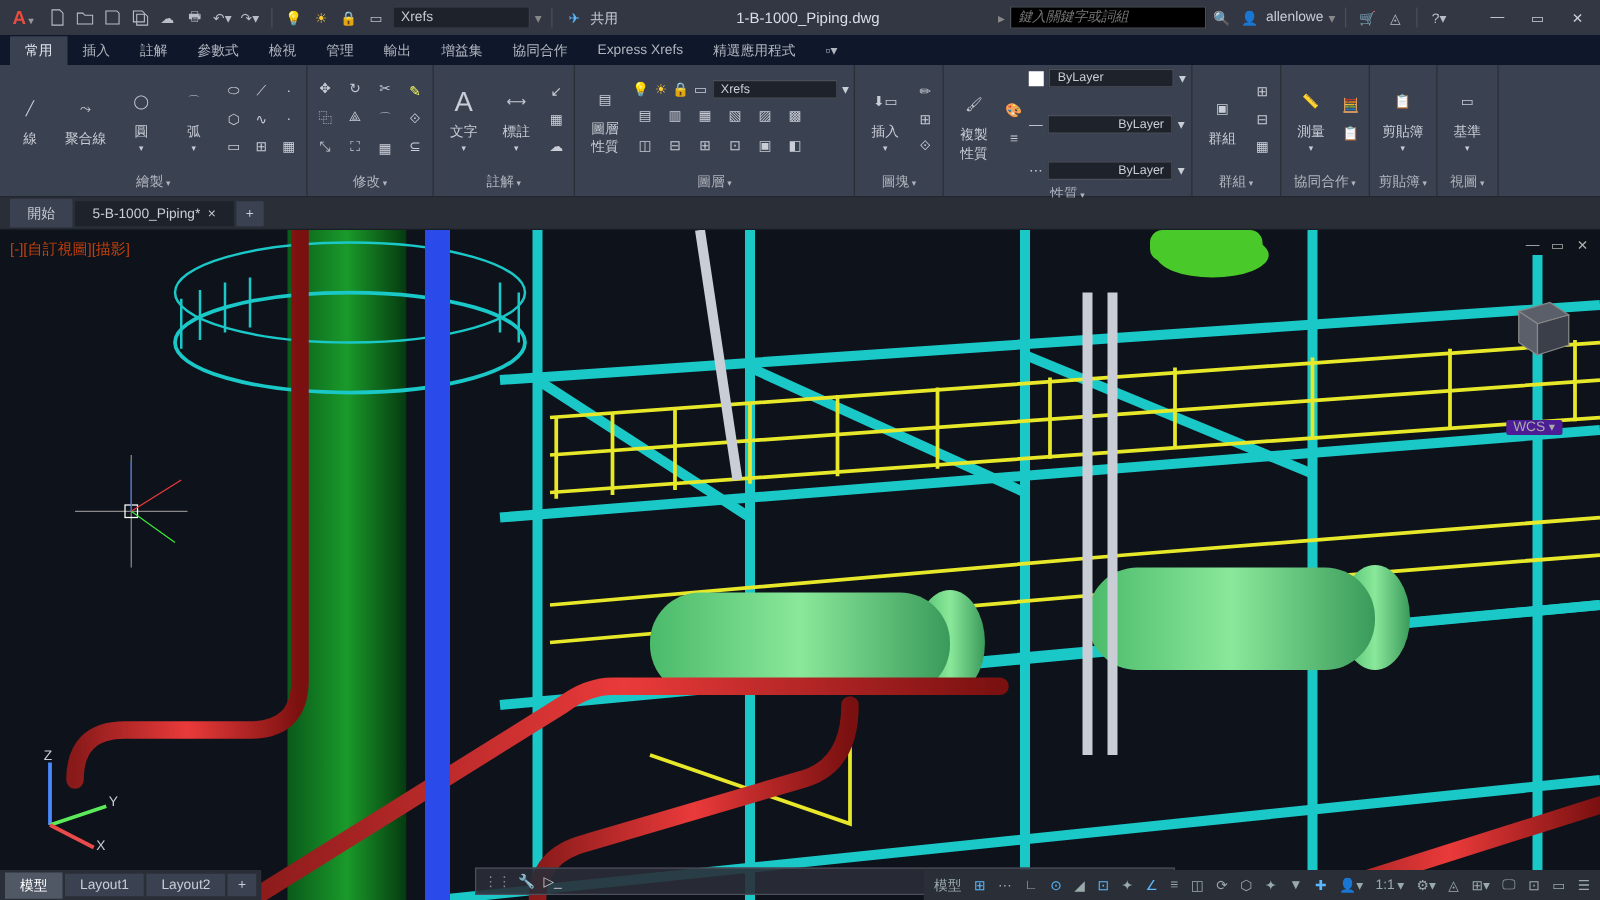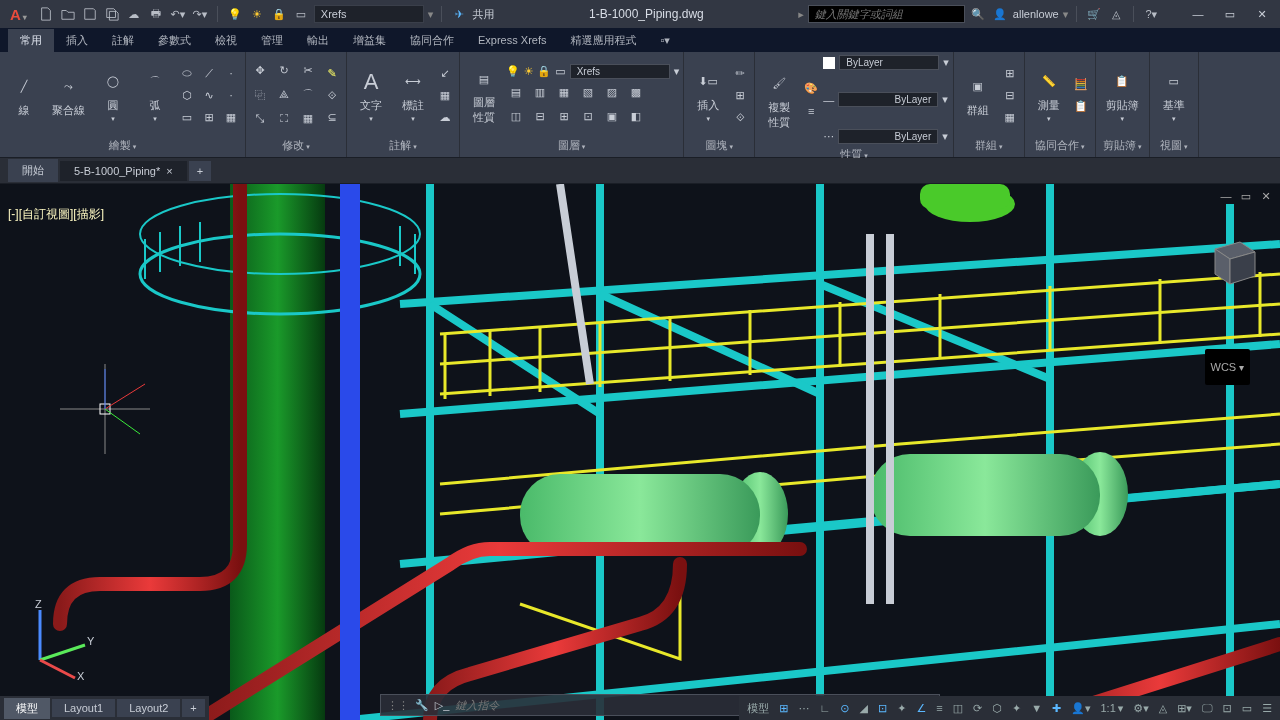--- a/index.html
+++ b/index.html
@@ -31,26 +31,26 @@
 .btn-grid2{display:grid;grid-template-columns:repeat(3,22px);grid-template-rows:repeat(3,22px);gap:2px}
 .sm-btn{width:20px;height:20px;display:flex;align-items:center;justify-content:center;cursor:pointer}
 .prop-row{display:flex;align-items:center;gap:4px;margin:1px 0}
 .prop-field{background:#1e222a;border:1px solid #4a4f5a;padding:1px 6px;min-width:100px;font-size:10px}
 
 .file-tabs{height:26px;background:#2a2e37;display:flex;align-items:center;padding-left:8px;gap:2px;border-bottom:1px solid #1a1e26}
 .ftab{padding:4px 14px;background:#3a4150;cursor:pointer;display:flex;align-items:center;gap:6px}
 .ftab.active{background:#1e222a}
 
 .viewport{flex:1;position:relative;background:#0e121a;overflow:hidden}
-.vp-label{position:absolute;top:22px;left:8px;color:#fef9c3;font-size:12px}
+.vp-label{position:absolute;top:7px;left:8px;color:#c2410c;font-size:12px}
 .vp-controls{position:absolute;top:4px;right:6px;display:flex;gap:4px}
 .vp-ctrl{width:16px;height:16px;display:flex;align-items:center;justify-content:center;cursor:pointer;color:#aaa}
 
 .viewcube{position:absolute;top:50px;right:20px;width:60px;height:60px}
-.wcs{position:absolute;top:165px;right:30px;background:#000000;padding:12px 6px;font-size:10px;border-radius:2px;color:#aaa}
+.wcs{position:absolute;top:152px;right:30px;background:#4c1d95;padding:0 6px;font-size:10px;border-radius:2px;color:#aaa}
 
 .axis-gizmo{position:absolute;bottom:40px;left:20px;width:80px;height:80px}
 
 .cmdline{position:absolute;bottom:4px;left:380px;right:340px;height:22px;background:rgba(42,46,55,.9);display:flex;align-items:center;padding:0 6px;gap:6px;border:1px solid #4a4f5a}
 .cmdline input{flex:1;background:transparent;border:none;color:#888;font-style:italic;outline:none}
 .layout-tabs{position:absolute;bottom:0;left:0;height:24px;display:flex;align-items:center;background:#2a2e37;padding:0 4px;gap:2px}
 .ltab{padding:3px 12px;background:#3a4150;cursor:pointer}
 .ltab.active{background:#505866;color:#fff}
 
 .status-right{position:absolute;bottom:0;right:0;height:24px;display:flex;align-items:center;background:#2a2e37;padding:0 4px;gap:2px}
@@ -460,21 +460,20 @@
         <text x="67" y="45" fill="#c8cdd6" font-size="10">Y</text>
       <path d="M20 60 L55 78" stroke="#ea4a4a" stroke-width="3"></path>
         <text x="57" y="80" fill="#c8cdd6" font-size="10">X</text>
     </svg>
   </div>
 
   <div class="cmdline">
     <span style="color:#888">⋮⋮</span>
     <span>🔧</span>
     <span>▷_</span>
-    <input placeholder="鍵入指令" style="">
   </div>
 
   <div class="layout-tabs">
     <div class="ltab active">模型</div>
     <div class="ltab">Layout1</div>
     <div class="ltab">Layout2</div>
     <div class="ltab" style="padding:3px 8px">+</div>
   </div>
 
   <div class="status-right">

